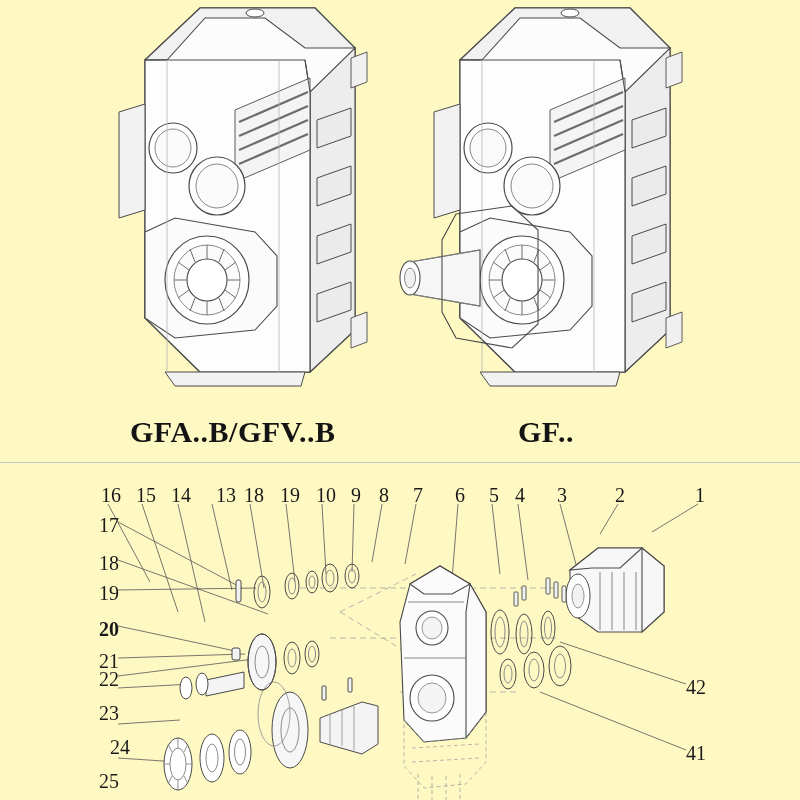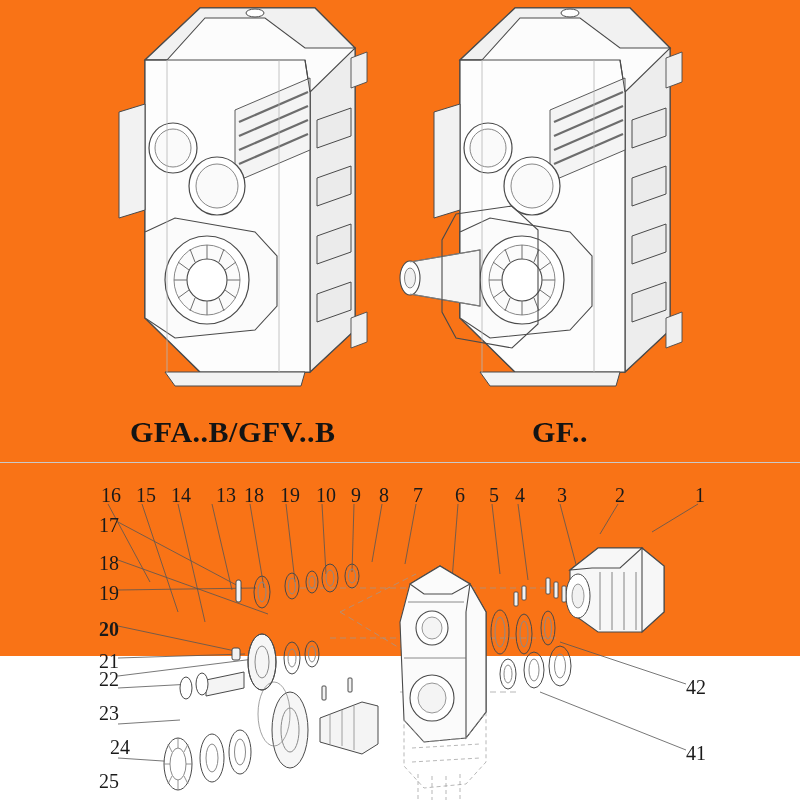--- a/index.html
+++ b/index.html
@@ -10,22 +10,22 @@
     width: 800px;
     height: 800px;
     background: #ffffff;
     font-family: "Liberation Serif", serif;
     overflow: hidden;
     position: relative;
   }
   #page {
     position: relative;
     width: 800px;
-    height: 656px;
-    background: #f97316;
+    height: 800px;
+    background: #fef9c3;
   }
 
   
   .drawing-area {
     position: absolute;
     left: 0;
     top: 0;
     width: 800px;
     height: 400px;
   }
@@ -43,21 +43,21 @@
     color: #141414;
     letter-spacing: 0.5px;
     white-space: nowrap;
   }
   #caption-left {
     left: 130px;
     top: 415px;
     font-size: 30px;
   }
   #caption-right {
-    left: 532px;
+    left: 518px;
     top: 415px;
     font-size: 30px;
   }
 
   
   .divider {
     position: absolute;
     left: 0;
     top: 462px;
     width: 800px;

